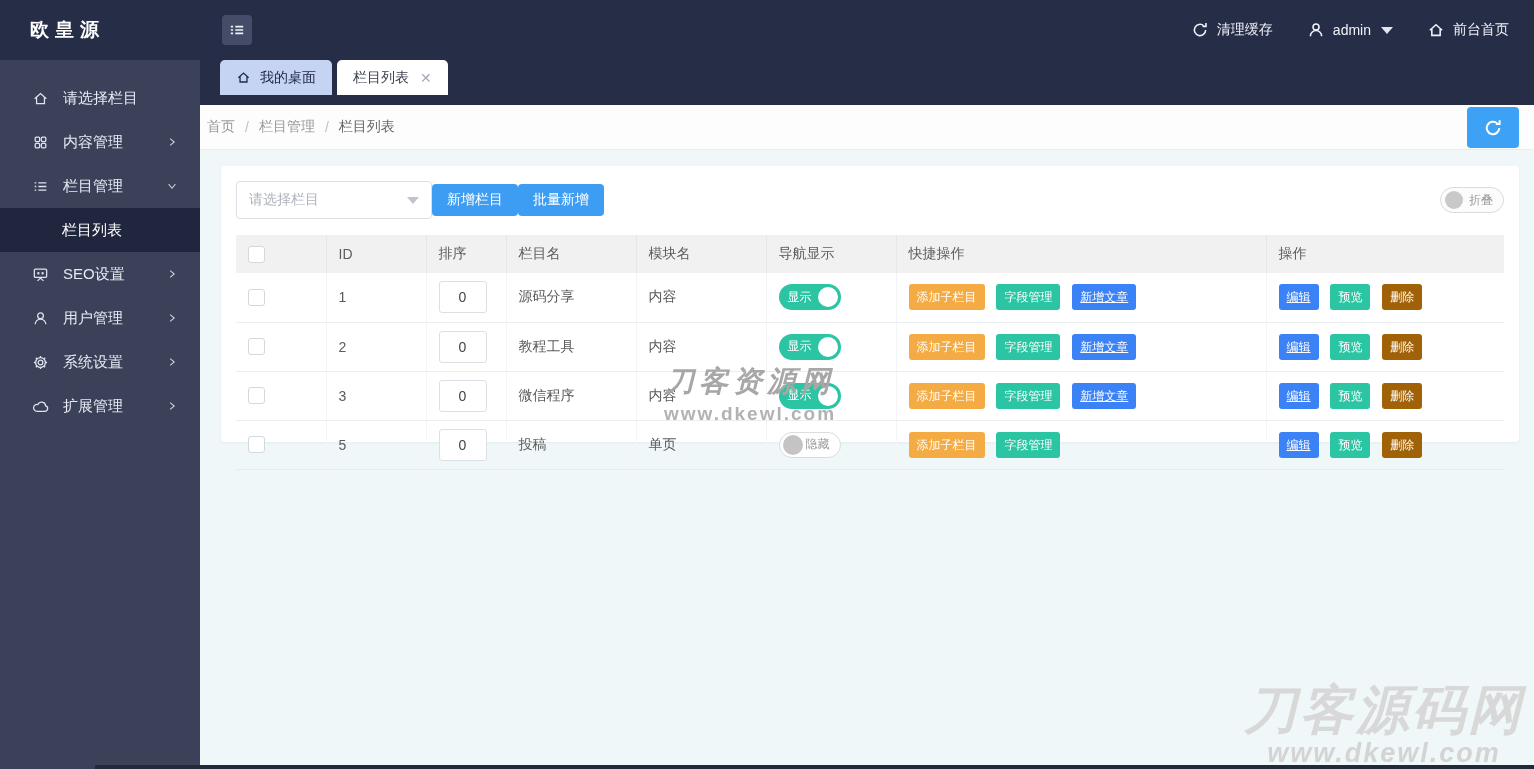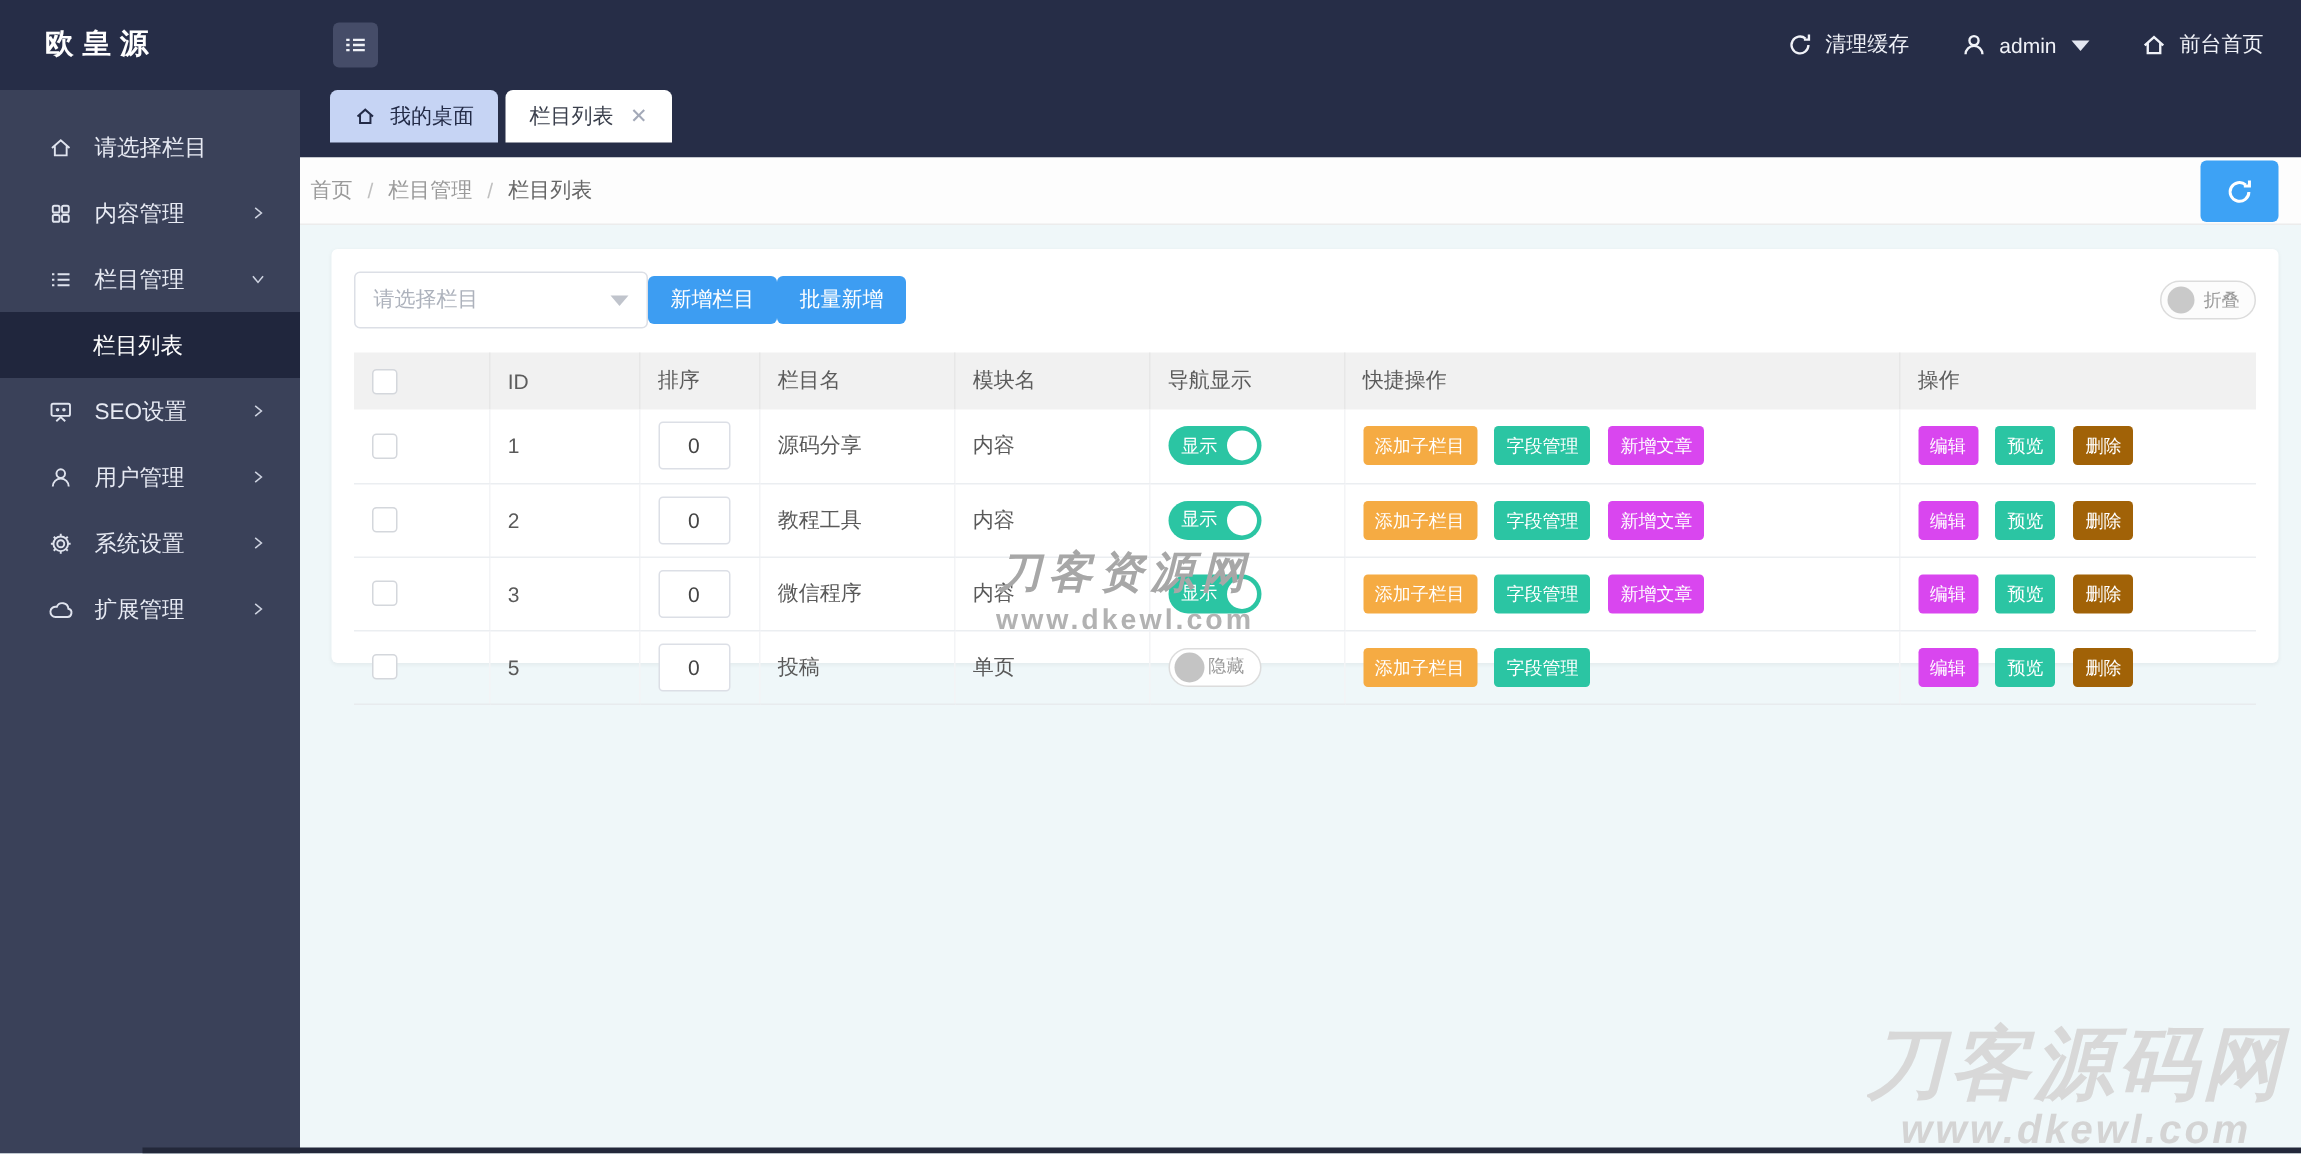--- a/index.html
+++ b/index.html
@@ -56,21 +56,21 @@
   .cb { width:17px; height:17px; border:1px solid #d4d7dc; border-radius:3px; background:#fff; display:inline-block; vertical-align:middle; cursor:pointer; }
   .sort-input { width:48px; height:32px; border:1px solid #dcdfe6; border-radius:3px; text-align:center; font-size:14px; color:#444; font-family:inherit; }
   .toggle { position:relative; width:62px; height:26px; border-radius:13px; display:inline-flex; align-items:center; font-size:12px; cursor:pointer; }
   .toggle.on { background:#2bc5a3; color:#ffffff; padding-left:9px; }
   .toggle.on .knob { position:absolute; right:3px; width:20px; height:20px; border-radius:50%; background:#ffffff; }
   .toggle.off { background:#ffffff; border:1px solid #dcdcdc; color:#9a9a9a; justify-content:flex-end; padding-right:10px; }
   .toggle.off .knob { position:absolute; left:3px; width:20px; height:20px; border-radius:50%; background:#c4c4c4; }
   .mini-btn { display:inline-block; height:26px; line-height:26px; padding:0 8px; border:none; border-radius:3px; color:#ffffff; font-size:12px; margin-right:8px; cursor:pointer; font-family:inherit; }
   .b-orange { background:#f5ab43; }
   .b-teal { background:#2bc5a3; }
-  .b-blue { background:#d946ef; }
+  .b-blue { background:#3b82f6;text-decoration:underline; }
   .b-red { background:#a16207; }
   
   .wm-center { position:absolute; left:664px; top:362px; z-index:50; pointer-events:none; text-align:center; }
   .wm-center .t { font-size:29px; font-weight:800; letter-spacing:5px; color:#a7a7a7; font-style:italic; }
   .wm-center .u { font-size:19px; font-weight:700; letter-spacing:2px; color:#b2b2b2; margin-top:1px; }
   .wm-corner { position:absolute; right:10px; bottom:0px; z-index:50; pointer-events:none; text-align:center; font-style:italic; }
   .wm-corner .t { font-size:53px; font-weight:900; letter-spacing:3px; color:#d8d8d8; line-height:1.05; }
   .wm-corner .u { font-size:27px; font-weight:900; letter-spacing:2px; color:#d4d4d4; }
   .bottom-strip { position:absolute; bottom:0; left:95px; right:0; height:4px; background:#23283a; z-index:60; }
 </style>

